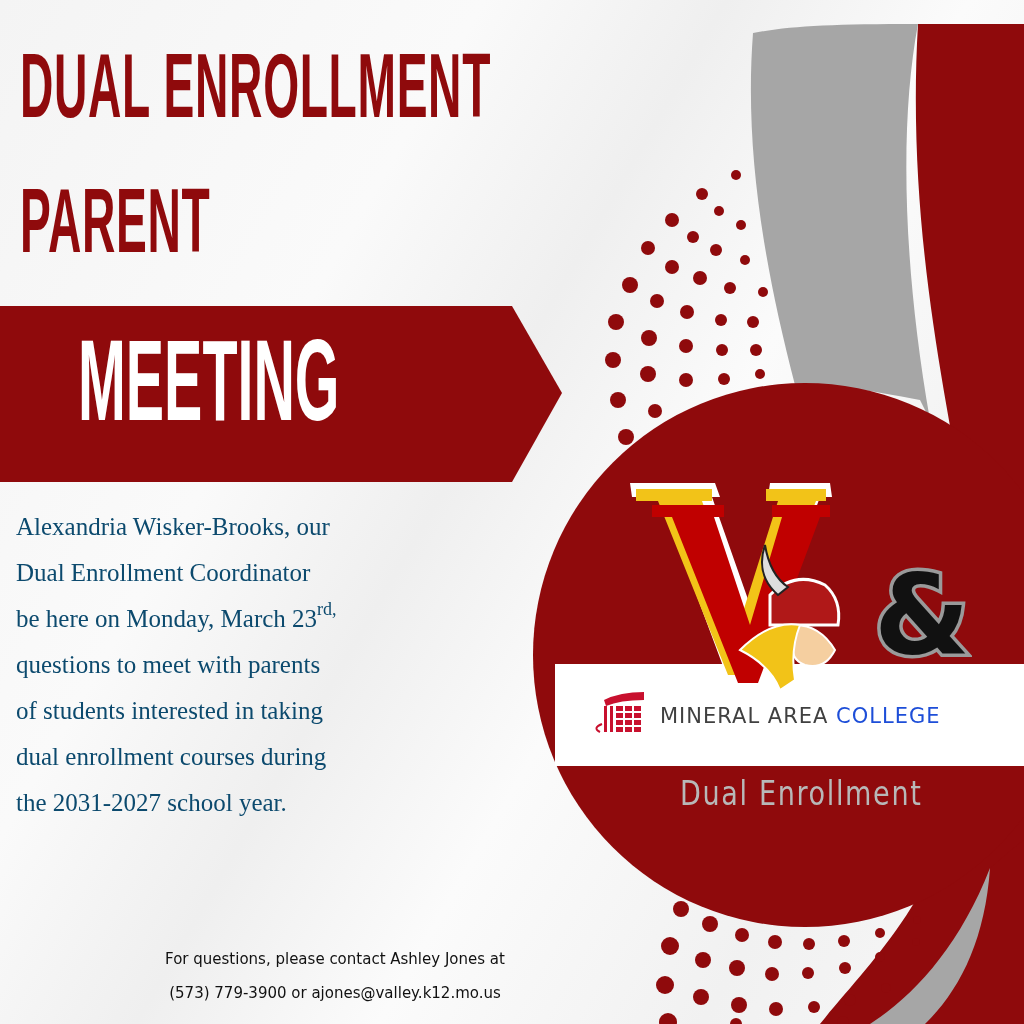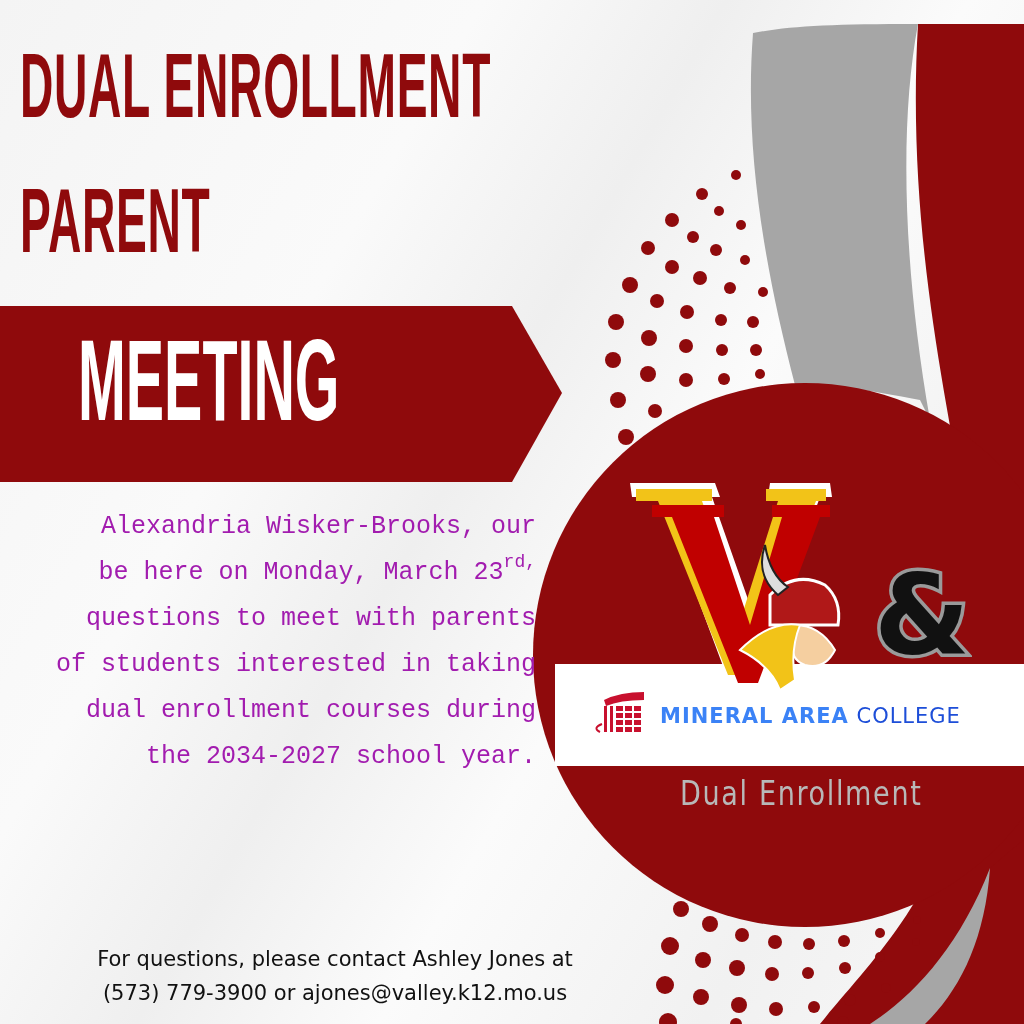--- a/index.html
+++ b/index.html
@@ -6,29 +6,29 @@
   body{width:1024px;height:1024px;overflow:hidden;position:relative;
     background:linear-gradient(120deg,#f4f4f4 0%,#fafafa 30%,#efefef 45%,#fbfbfb 60%,#f1f1f1 80%,#f8f8f8 100%);
     font-family:"DejaVu Sans","Liberation Sans",sans-serif;}
   .bg-svg{position:absolute;left:0;top:0;width:1024px;height:1024px;}
   .headline{position:absolute;left:20px;color:#8f0a0c;font-family:"Liberation Sans","DejaVu Sans",sans-serif;
     font-weight:bold;letter-spacing:1px;line-height:1;white-space:nowrap;transform-origin:left top;}
   .h1{top:40px;font-size:70px;transform:scaleX(0.66) scaleY(1.3);}
   .h2{top:175px;font-size:70px;transform:scaleX(0.66) scaleY(1.3);}
   .banner-text{position:absolute;left:78px;top:323px;color:#fff;font-family:"Liberation Sans","DejaVu Sans",sans-serif;
     font-weight:bold;font-size:82px;line-height:1;transform:scaleX(0.7) scaleY(1.4);transform-origin:left top;white-space:nowrap;}
-  .body-text{position:absolute;left:16px;top:504px;width:520px;text-align:right;color:#a21caf;
-    font-family:Liberation Mono, monospace;font-size:25px;line-height:46px;}
+  .body-text{position:absolute;left:16px;top:504px;width:520px;text-align:left;color:#0c4a6e;
+    font-family:Liberation Serif, serif;font-size:25px;line-height:46px;}
   .body-text sup{font-size:18px;vertical-align:12px;line-height:0;}
   .contact{position:absolute;left:50px;top:942px;width:570px;text-align:center;color:#111;
-    font-family:"DejaVu Sans","Liberation Sans",sans-serif;font-size:21px;line-height:34px;}
+    font-family:"DejaVu Sans","Liberation Sans",sans-serif;font-size:15px;line-height:34px;}
   .mac-band{position:absolute;left:555px;top:664px;width:469px;height:102px;background:#fff;}
   .mac-name{position:absolute;left:660px;top:704px;font-family:"DejaVu Sans","Liberation Sans",sans-serif;
     font-size:21px;letter-spacing:1px;white-space:nowrap;}
-  .mac-name .dark{color:#3b82f6;font-weight:bold;}
+  .mac-name .dark{color:#404040;font-weight:normal;}
   .mac-name .red{color:#1d4ed8;}
   .mac-logo{position:absolute;left:590px;top:688px;width:56px;height:50px;}
   .dual-script{position:absolute;left:680px;top:774px;color:#b8b8b8;font-family:"DejaVu Sans","Liberation Sans",sans-serif;
     font-size:33px;letter-spacing:2px;white-space:nowrap;transform:scaleX(0.82);transform-origin:left top;}
   .v-logo{position:absolute;left:620px;top:475px;width:240px;height:220px;}
   .amp{position:absolute;left:872px;top:558px;width:100px;height:116px;}
 </style>
 </head>
 <body>
 
@@ -108,25 +108,26 @@
 
   <polygon points="0,306 512,306 562,393 512,482 0,482" fill="#8f0a0c"></polygon>
 </svg>
 
 <div class="headline h1">DUAL ENROLLMENT</div>
 <div class="headline h2">PARENT</div>
 <div class="banner-text">MEETING</div>
 
 <div class="body-text">
   <div>Alexandria Wisker-Brooks, our</div>
+  <div>Dual Enrollment Coordinator</div>
   <div><span>be here on Monday, March 23</span><sup>rd,</sup></div>
   <div>questions to meet with parents</div>
   <div>of students interested in taking</div>
   <div>dual enrollment courses during</div>
-  <div>the 2034-2027 school year.</div>
+  <div>the 2031-2027 school year.</div>
 </div>
 
 <div class="contact">
   <div>For questions, please contact Ashley Jones at</div>
   <div>(573) 779-3900 or ajones@valley.k12.mo.us</div>
 </div>
 
 <div class="mac-band"></div>
 <svg class="mac-logo" viewBox="0 0 56 50">
   <path d="M14 12 Q30 4 54 4 L54 12 Q30 12 16 18 Z" fill="#c8102e"></path>

